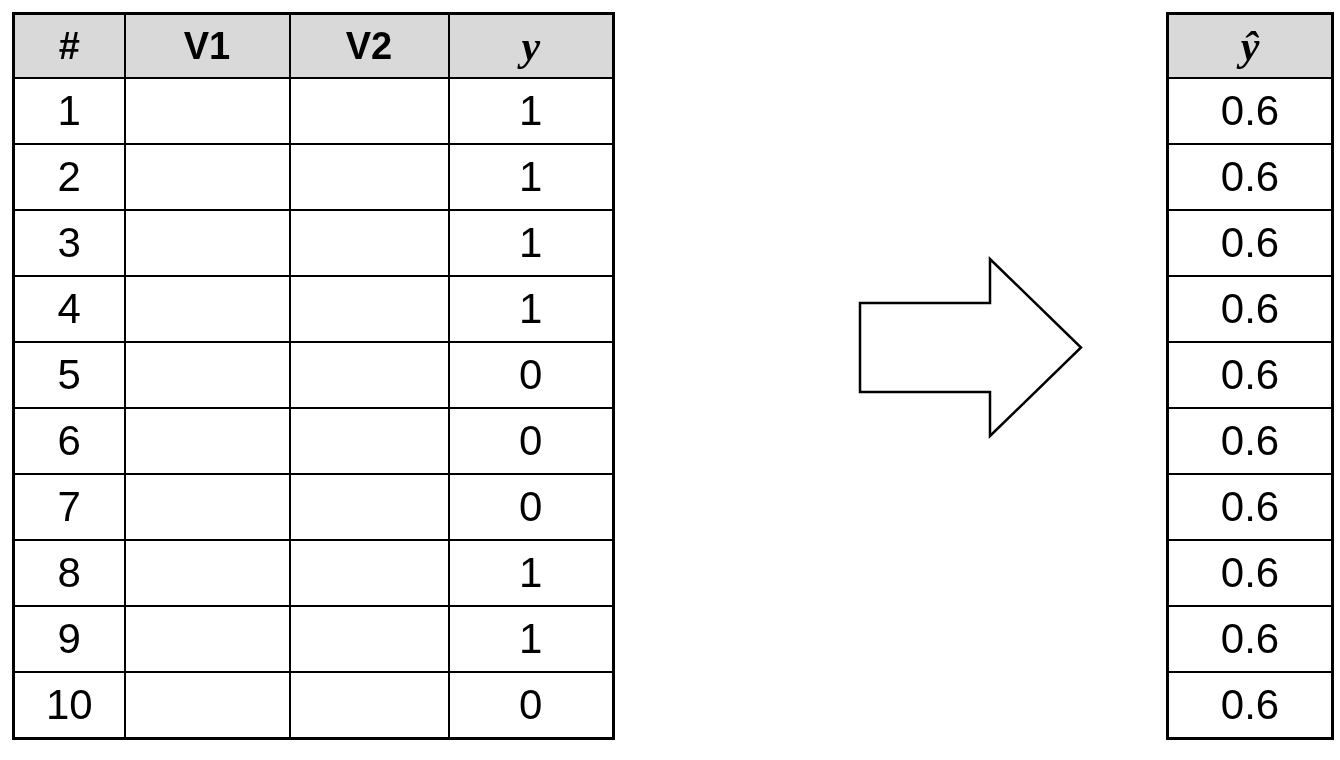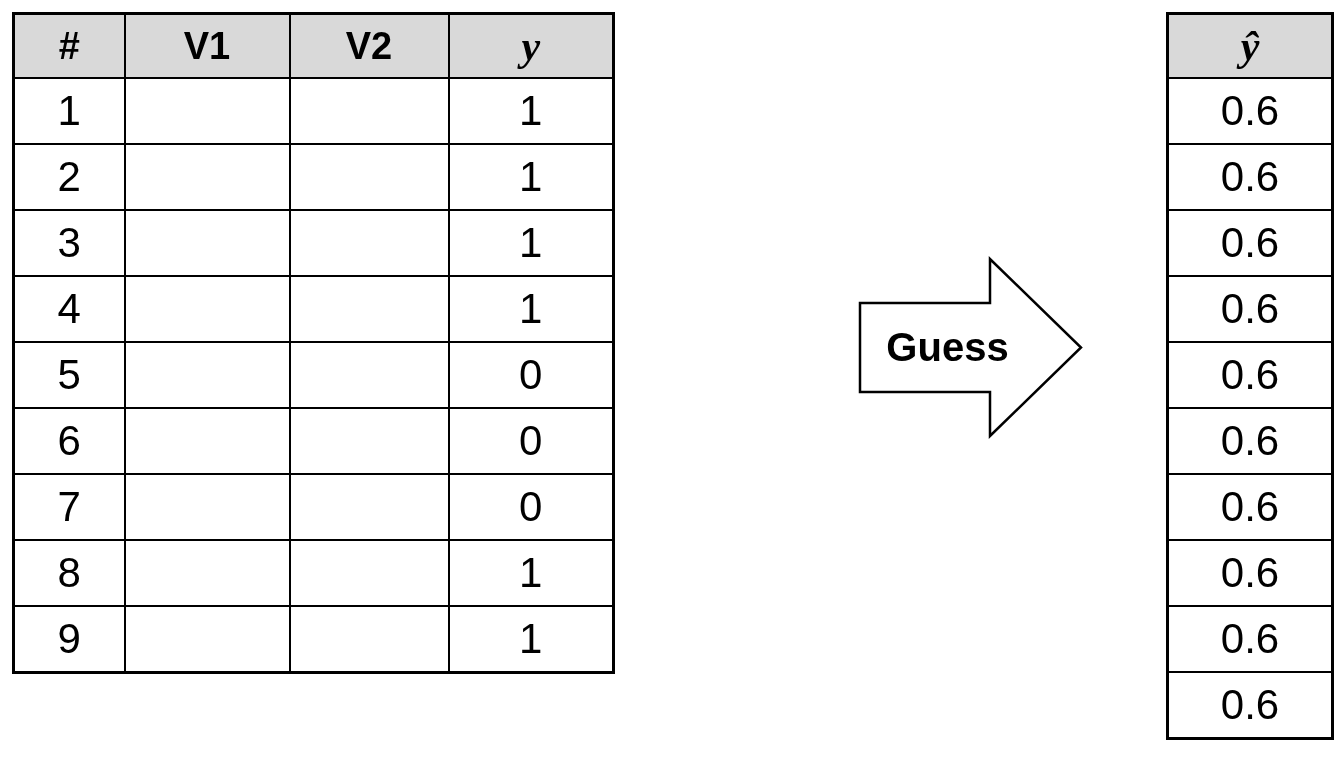--- a/index.html
+++ b/index.html
@@ -139,29 +139,34 @@
           <td></td>
           <td></td>
           <td>1</td>
         </tr>
         <tr>
           <td>9</td>
           <td></td>
           <td></td>
           <td>1</td>
         </tr>
+        <tr>
+          <td>10</td>
+          <td></td>
+          <td></td>
+          <td>0</td>
+        </tr>
       </tbody>
   </table>
 
   <div class="arrow-wrap">
     <svg width="232" height="192" viewBox="0 0 232 192">
       <polygon points="5,51 135,51 135,7 226,95.5 135,184 135,140 5,140" fill="#ffffff" stroke="#000000" stroke-width="2.5" stroke-linejoin="miter"></polygon>
     </svg>
   </div>
-  <div class="arrow-label">Guess</div>
 
   <table class="data-table right-table">
     <colgroup>
       <col style="width:165px">
     </colgroup>
     <thead>
       <tr>
         <th class="math-italic">ŷ</th>
       </tr>
     </thead>

